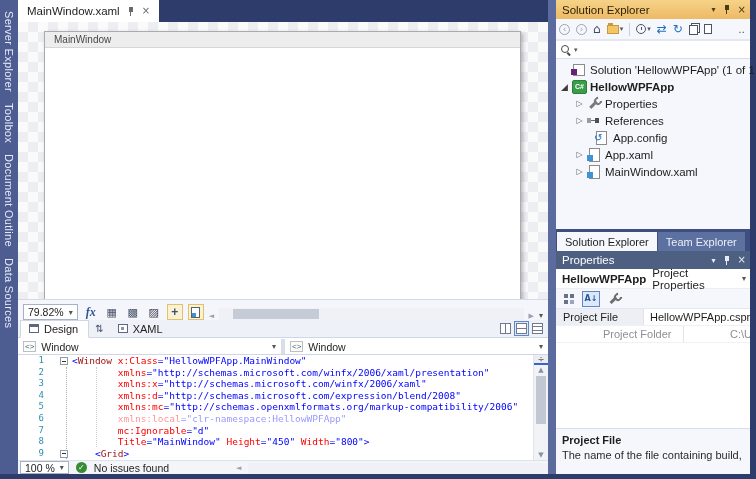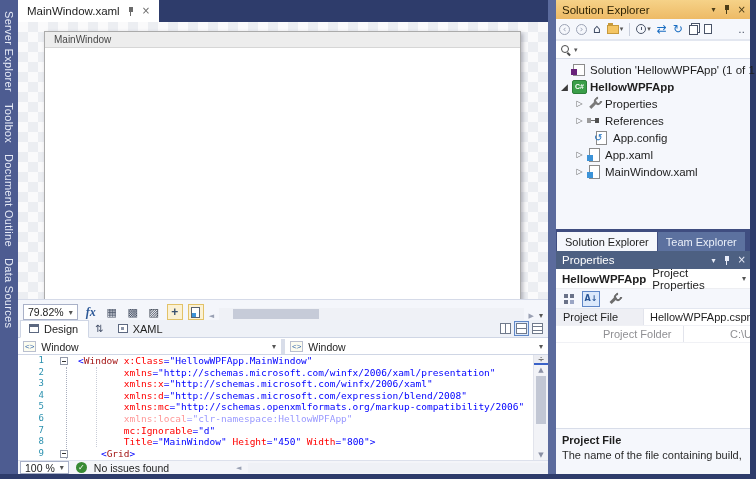--- a/index.html
+++ b/index.html
@@ -64,21 +64,21 @@
   
   .code-area { position:absolute; top:355px; left:0; right:15px; height:105px; background:#fff; overflow:hidden;
     font-family:"DejaVu Sans Mono","Liberation Mono",monospace; font-size:9.5px; }
   .cl { display:flex; height:11.6px; line-height:11.6px; white-space:pre; }
   .ln { width:26px; text-align:right; color:#2B91AF; flex:none; font-size:9px; }
   .fold { width:28px; flex:none; position:relative; }
   .foldbox { position:absolute; left:16px; top:2px; width:8px; height:8px; border:1px solid #9198A8; background:#fff; }
   .foldbox::after { content:""; position:absolute; left:1px; right:1px; top:2.5px; border-top:1px solid #333; }
   .fold-connector { position:absolute; left:48px; top:12px; height:92px; border-left:1px dotted #A8AEBE; }
   .indent-guide { position:absolute; left:78px; top:12px; height:80px; border-left:1px dotted #C9CDD8; }
-  .code { flex:1; color:#000;margin-left:6px; }
+  .code { flex:1; color:#000; }
   .d { color:#0000FF; } .e { color:#A31515; } .a { color:#FF0000; } .v { color:#0000FF; } .p { color:#000; }
   .muted-line .code span { opacity:.42; }
 
   .v-scroll { position:absolute; top:355px; right:0; width:15px; height:105px; background:#F2F3F7; border-left:1px solid #E2E4EC; }
   .v-scroll .handle { height:10px; border-bottom:2px solid #3A62C8; background:#ECEDF2; text-align:center; font-size:8px; color:#555; line-height:9px; }
   .v-scroll .arr { display:block; text-align:center; font-size:7px; color:#8A90A4; height:10px; line-height:10px; }
   .v-scroll .vthumb { margin:1px 2px; height:48px; background:#C2C7D4; }
 
   .editor-status { position:absolute; left:0; right:0; bottom:0; height:14px; background:#F4F5F9; border-top:1px solid #DDE1EC; display:flex; align-items:center; gap:7px; padding:0 0 0 2px; }
   .editor-status .combo { height:13px; }

